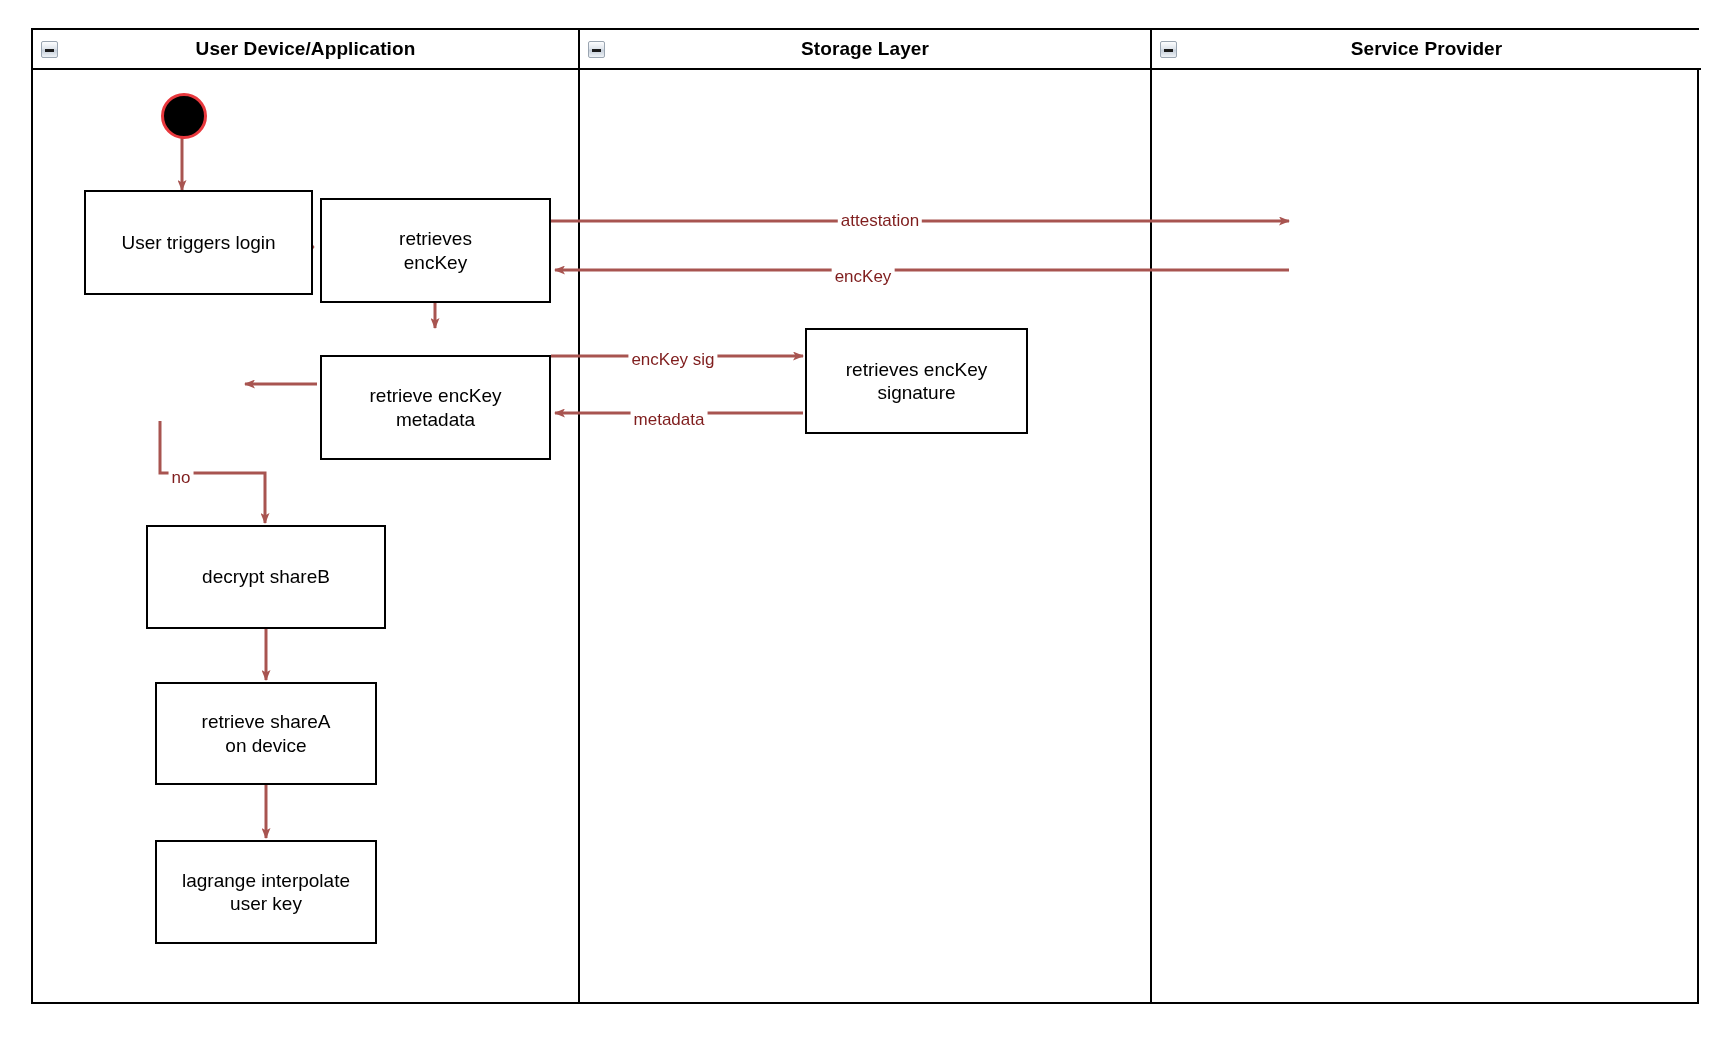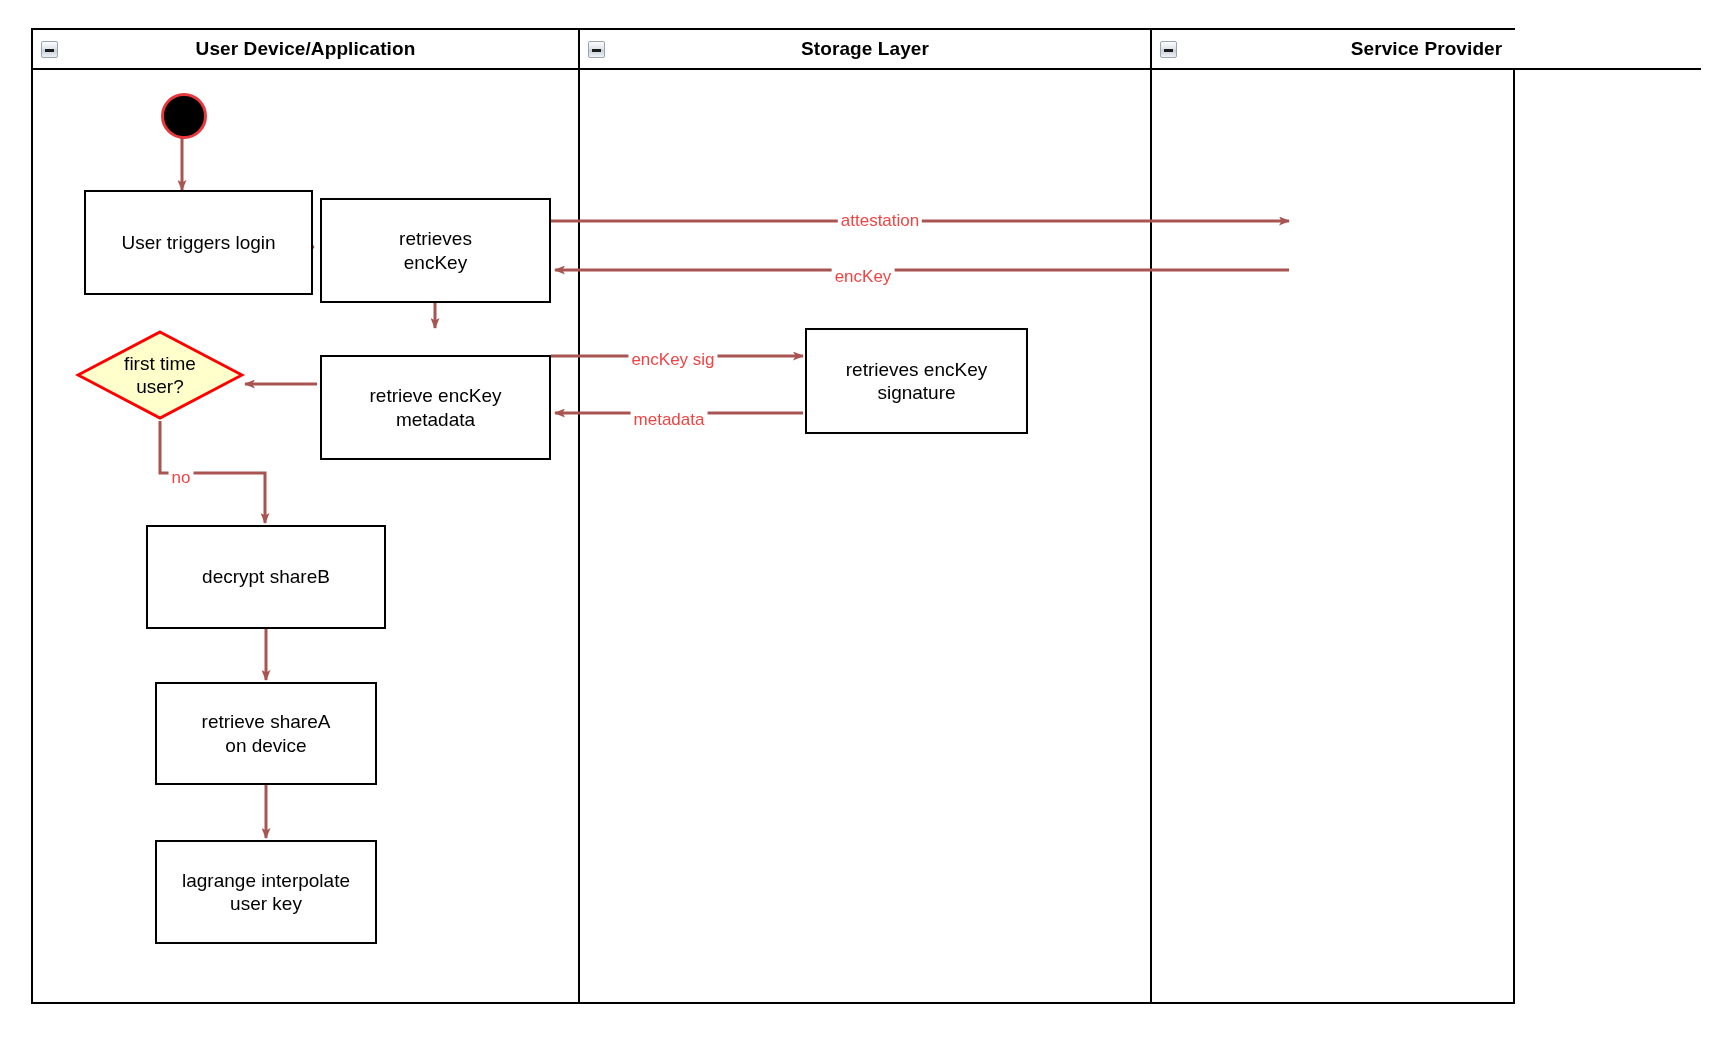--- a/index.html
+++ b/index.html
@@ -14,21 +14,21 @@
     height: 1038px;
     background: #ffffff;
     overflow: hidden;
   }
 
   
   .pool {
     position: absolute;
     left: 31px;
     top: 28px;
-    width: 1484px;
+    width: 1668px;
     height: 976px;
     border: 2px solid #000000;
     box-sizing: border-box;
     background: #ffffff;
   }
   .lane {
     position: absolute;
     top: 0;
     height: 100%;
     box-sizing: border-box;
@@ -130,21 +130,21 @@
     pointer-events: none;
   }
   .edge-path {
     fill: none;
     stroke: #a85450;
     stroke-width: 3;
   }
   .edge-label {
     position: absolute;
     font-size: 17px;
-    color: #ef4444;
+    color: #7f1d1d;
     background: #ffffff;
     padding: 0 3px;
     white-space: nowrap;
     line-height: 1.1;
     transform: translate(-50%, -50%);
   }
 </style>
 </head>
 <body>
 
@@ -213,27 +213,20 @@
   <div class="start-node" style="left:161px; top:93px; width:46px; height:46px;"></div>
 
   <div class="node" style="left:84px; top:190px; width:229px; height:105px;">User triggers login</div>
 
   <div class="node" style="left:320px; top:190px; width:231px; height:105px;margin-top:8px;">retrieves
 encKey</div>
 
   <div class="node" style="left:320px; top:329px; width:231px; height:105px;margin-top:26px;">retrieve encKey
 metadata</div>
 
-  <div class="decision" style="left:75px; top:329px; width:170px; height:92px;">
-    <svg class="diamond-svg" width="170" height="92" viewBox="0 0 170 92">
-      <polygon points="85,3 167,46 85,89 3,46" fill="#ffffcc" stroke="#ff0000" stroke-width="3"></polygon>
-    </svg>
-    <span class="dlabel">first time
-user?</span>
-  </div>
 
   <div class="node" style="left:146px; top:525px; width:240px; height:104px;">decrypt shareB</div>
 
   <div class="node" style="left:155px; top:682px; width:222px; height:103px;text-align:center;">retrieve shareA
 on device</div>
 
   <div class="node" style="left:155px; top:840px; width:222px; height:104px;">lagrange interpolate
 user key</div>
 
   <div class="node" style="left:805px; top:328px; width:223px; height:106px;">retrieves encKey

